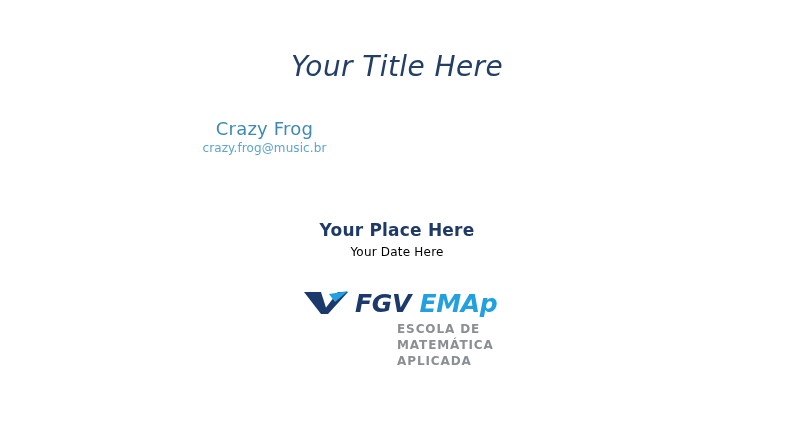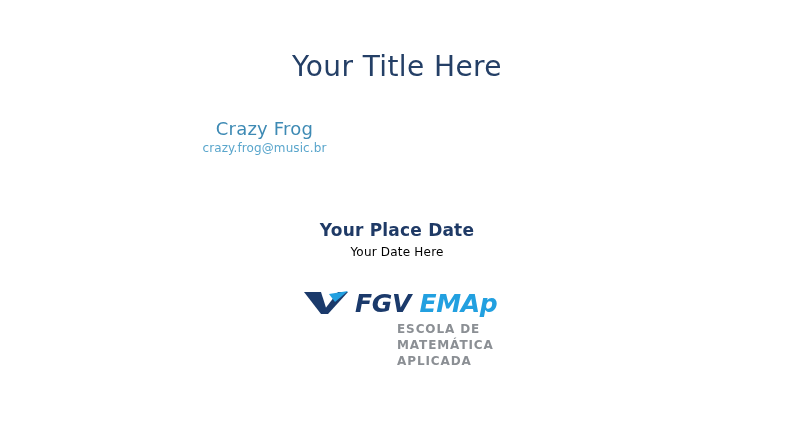--- a/index.html
+++ b/index.html
@@ -26,20 +26,21 @@
     position: absolute;
     top: 50px;
     left: 0;
     width: 794px;
     text-align: center;
     font-size: 28px;
     font-weight: 400;
     letter-spacing: 0.4px;
     color: #243f66;
     line-height: 1.2;
+    font-style: italic;
   }
 
   
   .authors {
     position: absolute;
     top: 118px;
     left: 0;
     width: 794px;
     display: flex;
     justify-content: center;
@@ -149,21 +150,21 @@
       <div class="author-name">Crazy Frog</div>
       <div class="author-email">crazy.frog@music.br</div>
     </div>
 
     <div class="author-col">
     </div>
 
   </div>
 
   <div class="place-date">
-    <div class="place">Your Place Date</div>
+    <div class="place">Your Place Here</div>
     <div class="date">Your Date Here</div>
   </div>
 
   <div class="logo">
     <div class="logo-inner">
 
       <div class="logo-top">
         <svg class="logo-mark" viewBox="0 0 44 26">
           <polygon points="0,2 17,2 24,24 17,24" fill="#1b3a6b"></polygon>
           <polygon points="17,24 24,24 44,2 34,2" fill="#1b3a6b"></polygon>

